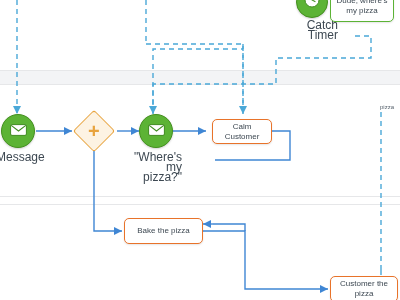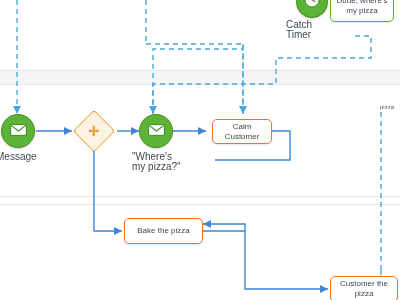--- a/index.html
+++ b/index.html
@@ -86,24 +86,24 @@
     padding: 2px 4px;
     box-shadow: 0 1px 2px rgba(0,0,0,0.10);
   }
   .task.green-border {
     border-color: #5cb335;
   }
 
   
   .node-label {
     position: absolute;
-    font-size: 10px;
+    font-size: 12px;
     line-height: 10px;
     color: #3d4852;
-    text-align: left;
+    text-align: right;
     white-space: pre-line;
   }
   .tiny-label {
     position: absolute;
     font-size: 6px;
     color: #55606b;
   }
 
   
   .lane-band {

